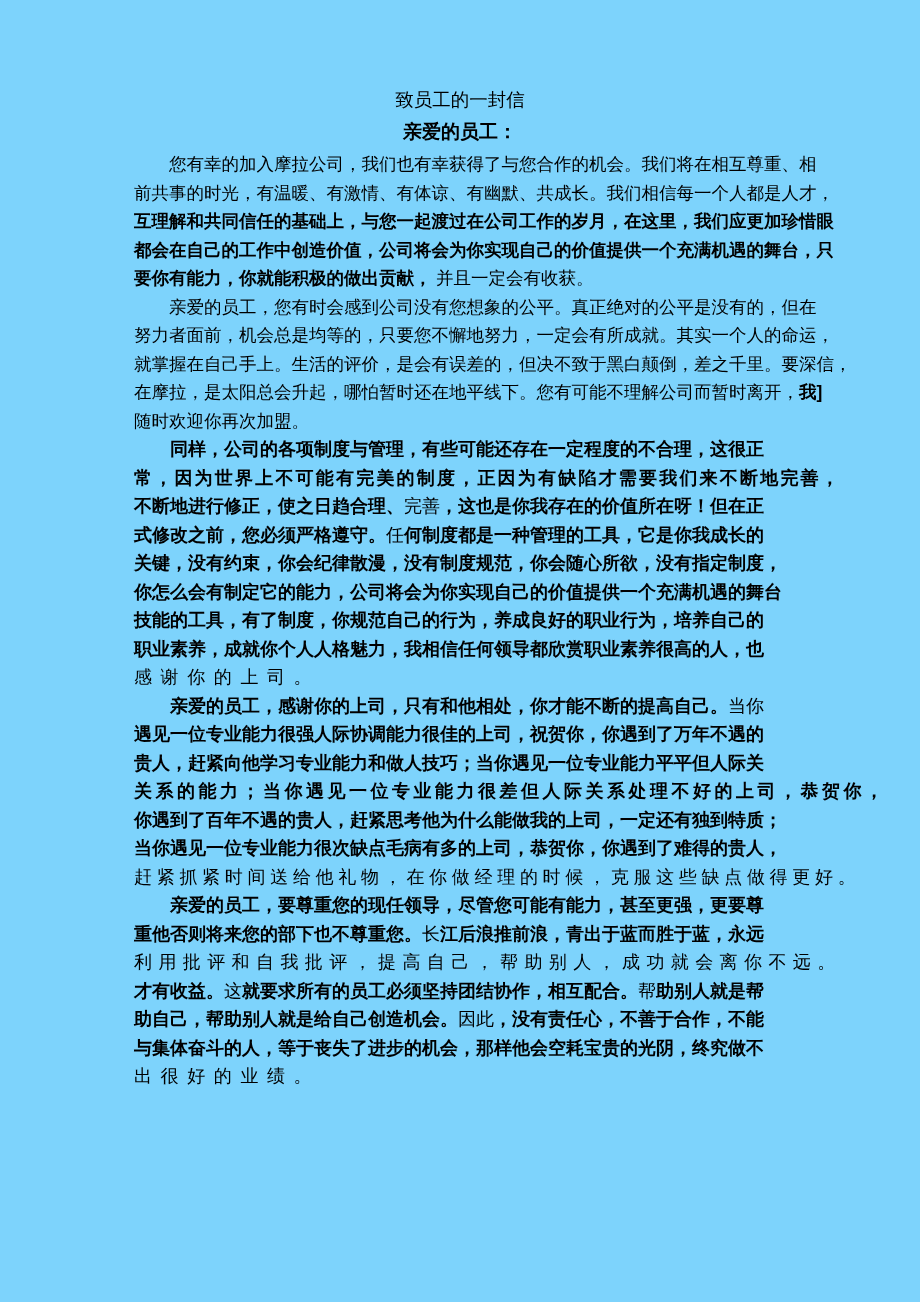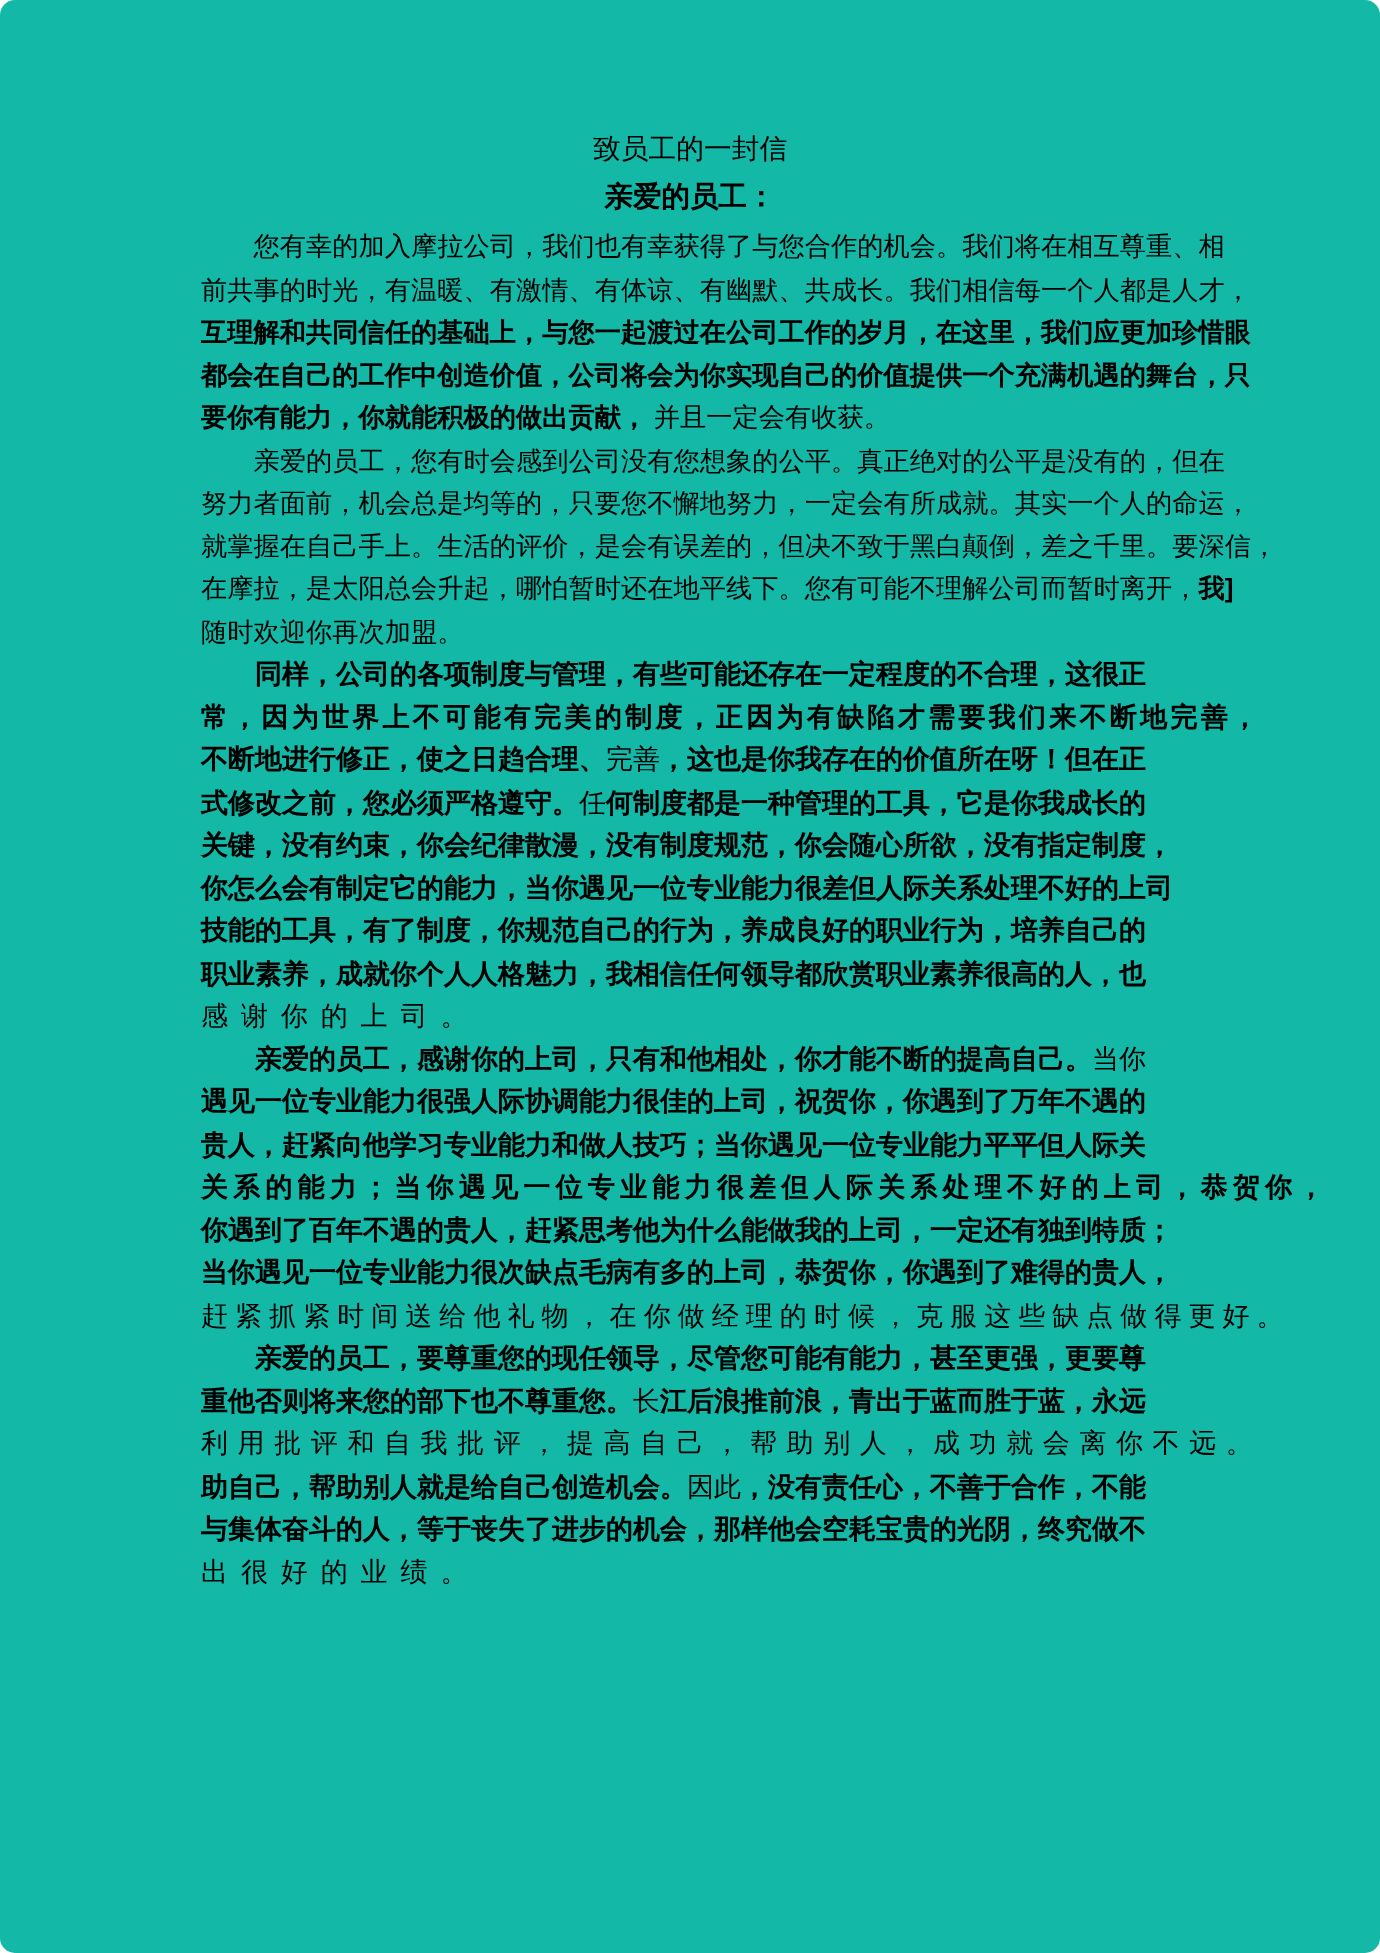--- a/index.html
+++ b/index.html
@@ -1,22 +1,21 @@
 <!DOCTYPE html>
 <html><head>
 <meta charset="utf-8">
 <style>
   html,body{margin:0;padding:0;background:#ffffff;}
   .page{
     position:relative;
     width:920px;height:1302px;
-    background:#14b8a6;
+    background:#7dd3fc;
     color:#000000;
     overflow:hidden;
-    border-radius:10px;
   }
   .doc{
     padding:86px 134px 0 134px; 
   }
   .ln{
     line-height:28.5px;
     white-space:nowrap;
   }
   .ind{text-indent:2em;}
   .title{
@@ -65,21 +64,21 @@
       <div class="ln"><span class="song">在摩拉，是太阳总会升起，哪怕暂时还在地平线下。您有可能不理解公司而暂时离开，</span><span class="hei">我]</span></div>
       <div class="ln"><span class="song">随时欢迎你再次加盟。</span></div>
     </div>
 
     <div class="sz-b">
       <div class="ln ind"><span class="hei">同样，公司的各项制度与管理，有些可能还存在一定程度的不合理，这很正</span></div>
       <div class="ln ls-a"><span class="hei">常，因为世界上不可能有完美的制度，正因为有缺陷才需要我们来不断地完善，</span></div>
       <div class="ln"><span class="hei">不断地进行修正，使之日趋合理、</span><span class="song">完善</span><span class="hei">，这也是你我存在的价值所在呀！但在正</span></div>
       <div class="ln"><span class="hei">式修改之前，您必须严格遵守。</span><span class="song">任</span><span class="hei">何制度都是一种管理的工具，它是你我成长的</span></div>
       <div class="ln"><span class="hei">关键，没有约束，你会纪律散漫，没有制度规范，你会随心所欲，没有指定制度，</span></div>
-      <div class="ln"><span class="hei">你怎么会有制定它的能力，当你遇见一位专业能力很差但人际关系处理不好的上司</span></div>
+      <div class="ln"><span class="hei">你怎么会有制定它的能力，公司将会为你实现自己的价值提供一个充满机遇的舞台</span></div>
       <div class="ln"><span class="hei">技能的工具，有了制度，你规范自己的行为，养成良好的职业行为，培养自己的</span></div>
       <div class="ln"><span class="hei">职业素养，成就你个人人格魅力，我相信任何领导都欣赏职业素养很高的人，也</span></div>
       <div class="ln ls-e"><span class="song">感谢你的上司。</span></div>
     </div>
 
     <div class="sz-b">
       <div class="ln ind"><span class="hei">亲爱的员工，感谢你的上司，只有和他相处，你才能不断的提高自己。</span><span class="song">当你</span></div>
       <div class="ln"><span class="hei">遇见一位专业能力很强人际协调能力很佳的上司，祝贺你，你遇到了万年不遇的</span></div>
       <div class="ln"><span class="hei">贵人，赶紧向他学习专业能力和做人技巧；当你遇见一位专业能力平平但人际关</span></div>
       <div class="ln ls-b"><span class="hei">关系的能力；当你遇见一位专业能力很差但人际关系处理不好的上司，恭贺你，</span></div>
@@ -88,19 +87,20 @@
       <div class="ln ls-c"><span class="song">赶紧抓紧时间送给他礼物，在你做经理的时候，克服这些缺点做得更好。</span></div>
     </div>
 
     <div class="sz-b">
       <div class="ln ind"><span class="hei">亲爱的员工，要尊重您的现任领导，尽管您可能有能力，甚至更强，更要尊</span></div>
       <div class="ln"><span class="hei">重他否则将来您的部下也不尊重您。</span><span class="song">长</span><span class="hei">江后浪推前浪，青出于蓝而胜于蓝，永远</span></div>
       <div class="ln ls-d"><span class="song">利用批评和自我批评，提高自己，帮助别人，成功就会离你不远。</span></div>
     </div>
 
     <div class="sz-b">
+      <div class="ln"><span class="hei">才有收益。</span><span class="song">这</span><span class="hei">就要求所有的员工必须坚持团结协作，相互配合。</span><span class="song">帮</span><span class="hei">助别人就是帮</span></div>
       <div class="ln"><span class="hei">助自己，帮助别人就是给自己创造机会。</span><span class="song">因此</span><span class="hei">，没有责任心，不善于合作，不能</span></div>
       <div class="ln"><span class="hei">与集体奋斗的人，等于丧失了进步的机会，那样他会空耗宝贵的光阴，终究做不</span></div>
       <div class="ln ls-e"><span class="song">出很好的业绩。</span></div>
     </div>
 
   </div>
 </div>
 
 </body></html>

